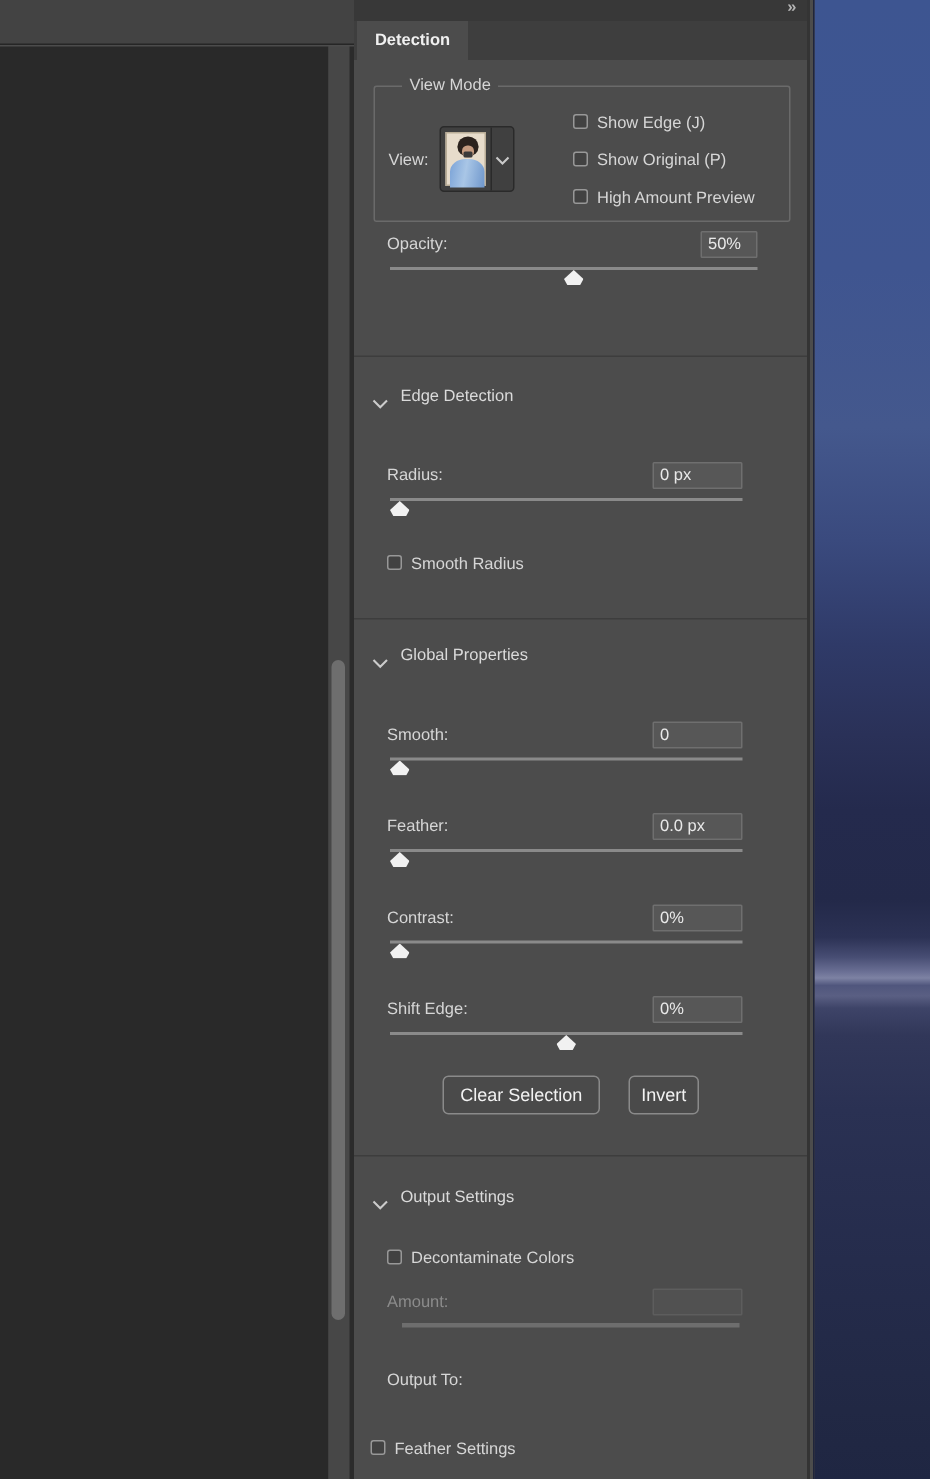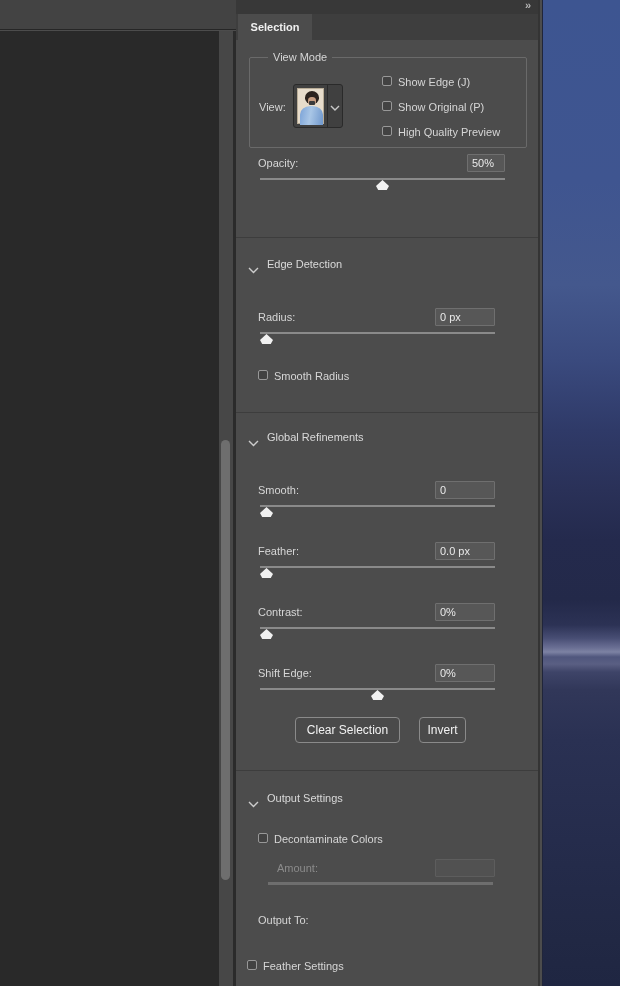--- a/index.html
+++ b/index.html
@@ -22,21 +22,21 @@
   .tab { position:absolute; left:2px; top:0; width:74px; height:26px; background:#4c4c4c; color:#f0f0f0;
          font-size:11px; font-weight:bold; display:flex; align-items:center; justify-content:center; }
 
   .divider { position:absolute; left:0; width:302px; height:1px; background:#3d3d3d; }
 
   
   .groupbox { position:absolute; left:13px; top:57px; width:278px; height:91px; border:1px solid #6a6a6a; border-radius:2px; }
   .legend { position:absolute; top:-7px; left:18px; padding:0 5px; background:#4c4c4c; font-size:11px; color:#d6d6d6; }
 
   .label { position:absolute; font-size:11px; line-height:12px; color:#d6d6d6; white-space:nowrap; }
-  .label.dim { color:#8b8b8b;margin-left:19px; }
+  .label.dim { color:#8b8b8b; }
 
   .field { position:absolute; height:18px; background:#575757; border:1px solid #6f6f6f; border-radius:1px;
            color:#e9e9e9; font-family:"Liberation Sans",sans-serif; font-size:11px; padding:0 4px; outline:none; }
   .field.std { left:199px; width:60px; }
   .field.dim { background:#515151; border-color:#5d5d5d; }
 
   .slider { position:absolute; left:24px; width:235px; height:2px; background:#8a8a8a; }
   .slider.wide { width:245px; }
   .slider.dim { height:3px; background:#6e6e6e; left:32px; width:225px; }
   .thumb { position:absolute; top:2px; width:13px; height:10px; background:#f1f1f1;
@@ -90,21 +90,21 @@
   </div>
   <div class="gutter-divider"></div>
 
   <div class="panel">
 
     <div class="panel-topstrip">
       <span class="collapse-btn">»</span>
     </div>
 
     <div class="tabbar">
-      <div class="tab">Selection</div>
+      <div class="tab">Detection</div>
     </div>
 
     <div class="groupbox">
       <span class="legend">View Mode</span>
 
       <span class="label" style="left:9px; top:43px;">View:</span>
 
       <div class="view-widget" style="left:43px; top:26px;">
         <div class="vw-thumb">
           <div class="vw-img">
@@ -123,21 +123,21 @@
         </div>
       </div>
 
       <div class="checkbox" style="left:132px; top:18px;"></div>
       <span class="label" style="left:148px; top:18px;">Show Edge (J)</span>
 
       <div class="checkbox" style="left:132px; top:43px;"></div>
       <span class="label" style="left:148px; top:43px;">Show Original (P)</span>
 
       <div class="checkbox" style="left:132px; top:68px;"></div>
-      <span class="label" style="left:148px; top:68px;">High Quality Preview</span>
+      <span class="label" style="left:148px; top:68px;">High Amount Preview</span>
     </div>
 
     <span class="label" style="left:22px; top:157px;">Opacity:</span>
     <input class="field" style="left: 231px; top: 154px; width: 38px;" value="50%">
     <div class="slider wide" style="top:178px;">
       <div class="thumb at-center"></div>
     </div>
 
     <div class="divider" style="top:237px;"></div>
 
@@ -157,21 +157,21 @@
     <div class="checkbox" style="left:22px; top:370px;"></div>
     <span class="label" style="left:38px; top:370px;">Smooth Radius</span>
 
     <div class="divider" style="top:412px;"></div>
 
     <span class="sec-chevron" style="top:433px;">
       <svg width="11" height="7">
           <polyline points="1,1 5.5,5.5 10,1" stroke="#cccccc" stroke-width="1.4" fill="none"></polyline>
         </svg>
     </span>
-    <span class="sec-title" style="top:431px;">Global Refinements</span>
+    <span class="sec-title" style="top:431px;">Global Properties</span>
 
     <span class="label" style="left:22px; top:484px;">Smooth:</span>
     <input class="field std" style="top: 481px;" value="0">
     <div class="slider" style="top:505px;">
       <div class="thumb at-left"></div>
     </div>
 
     <span class="label" style="left:22px; top:545px;">Feather:</span>
     <input class="field std" style="top: 542px;" value="0.0 px">
     <div class="slider" style="top:566px;">

